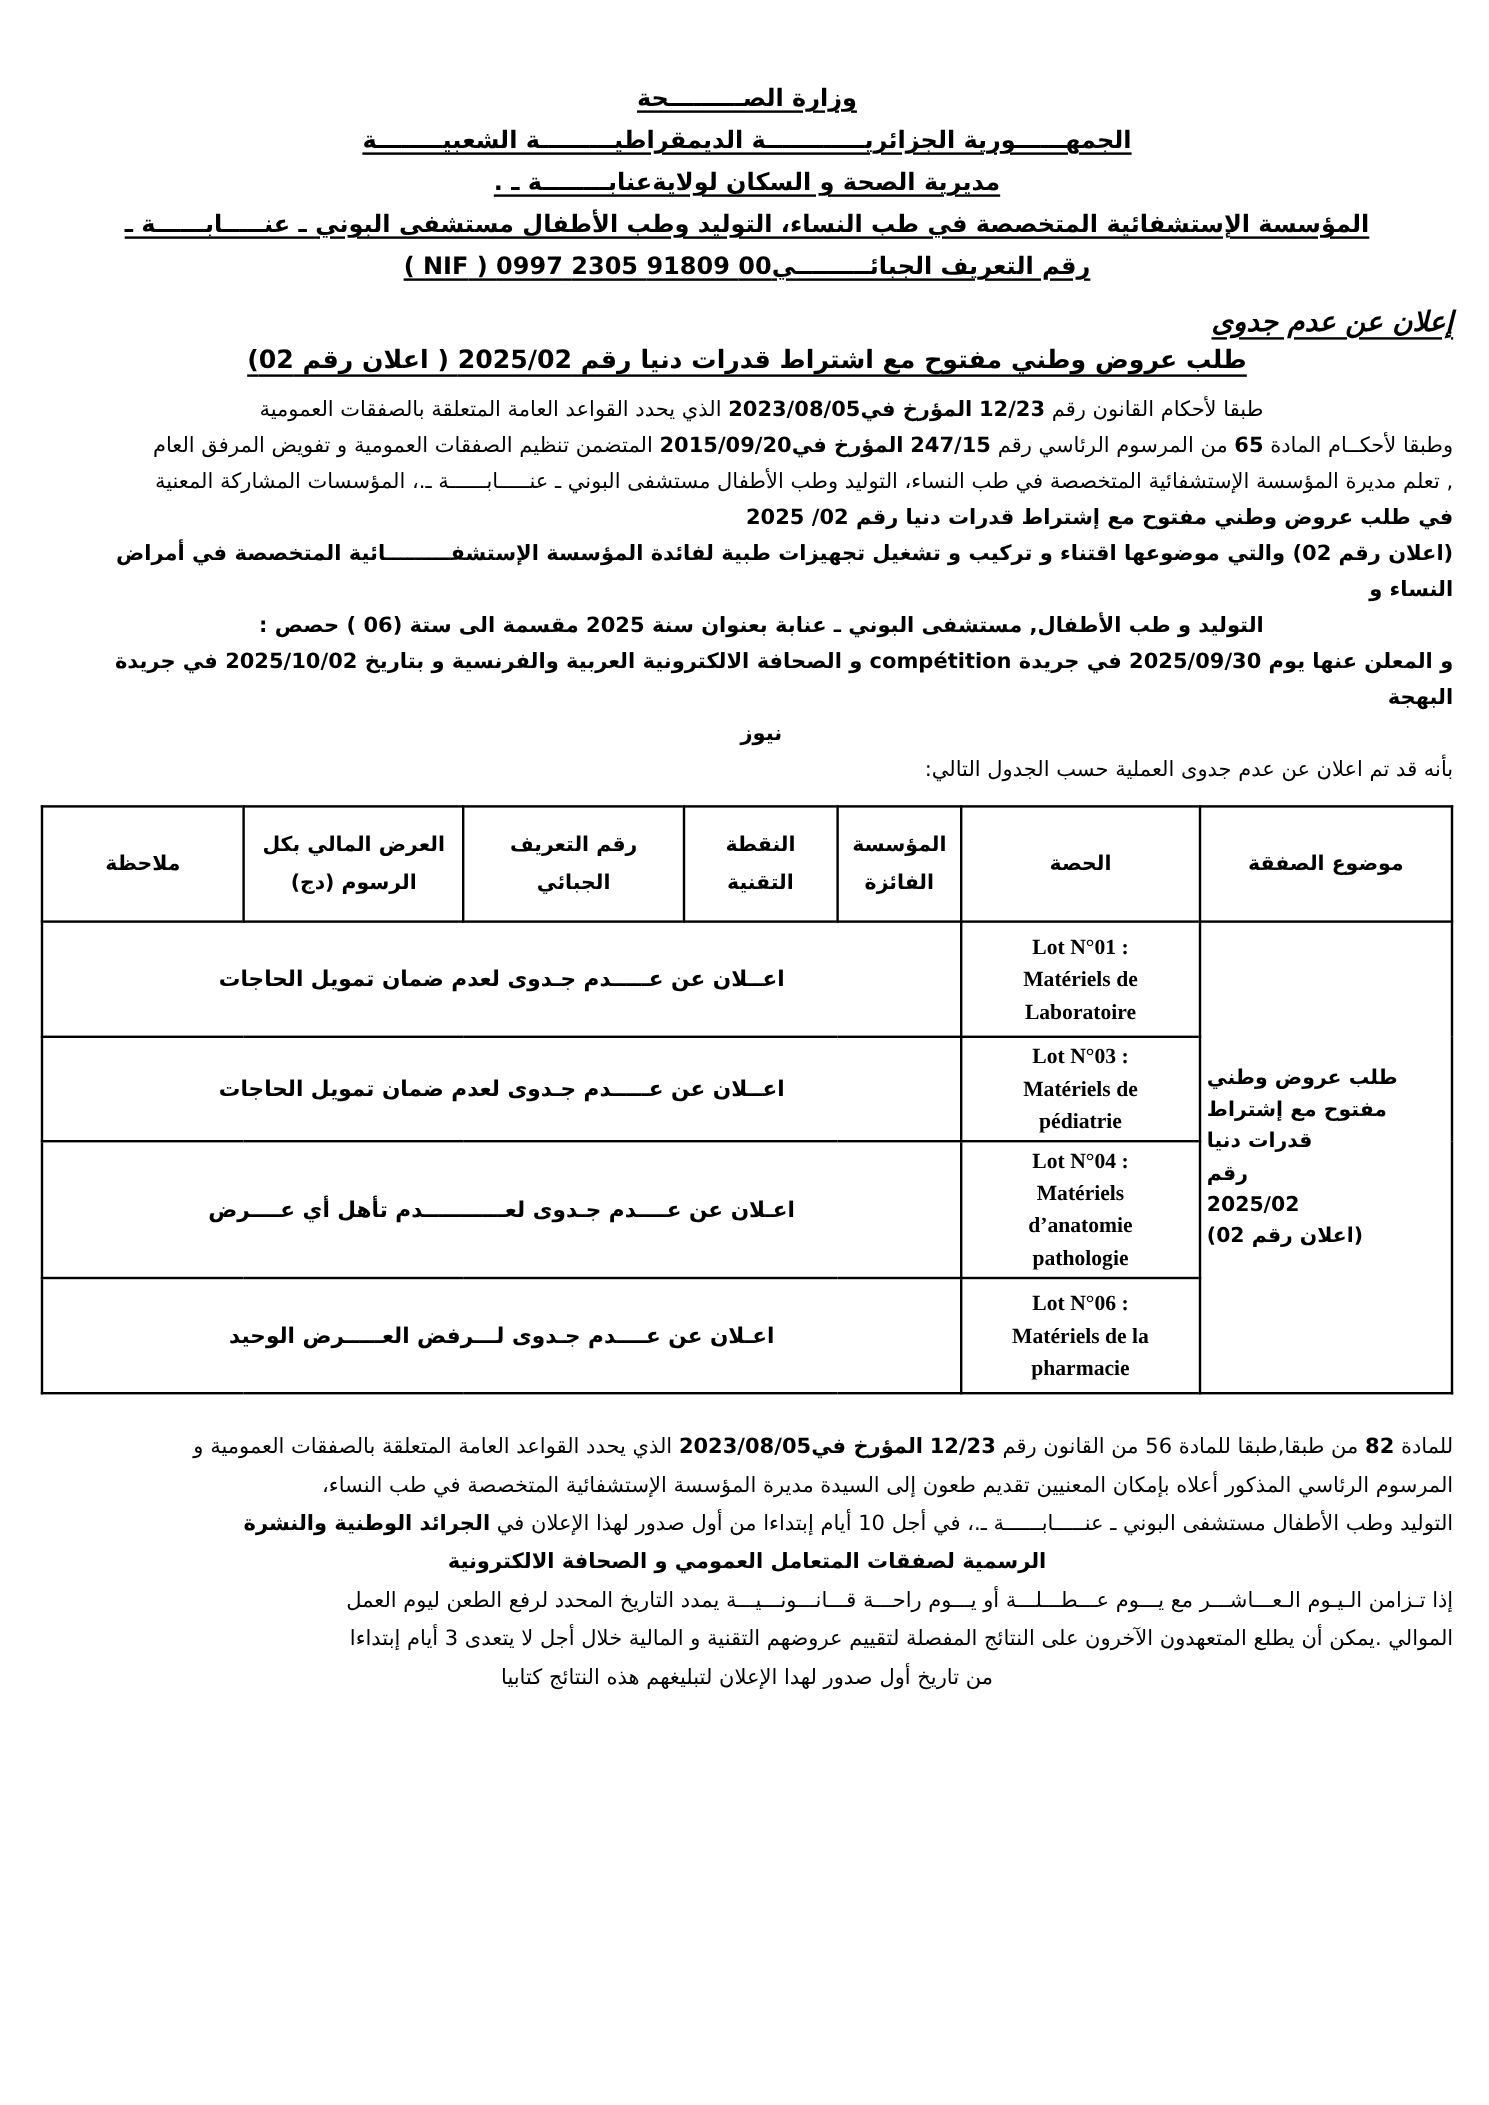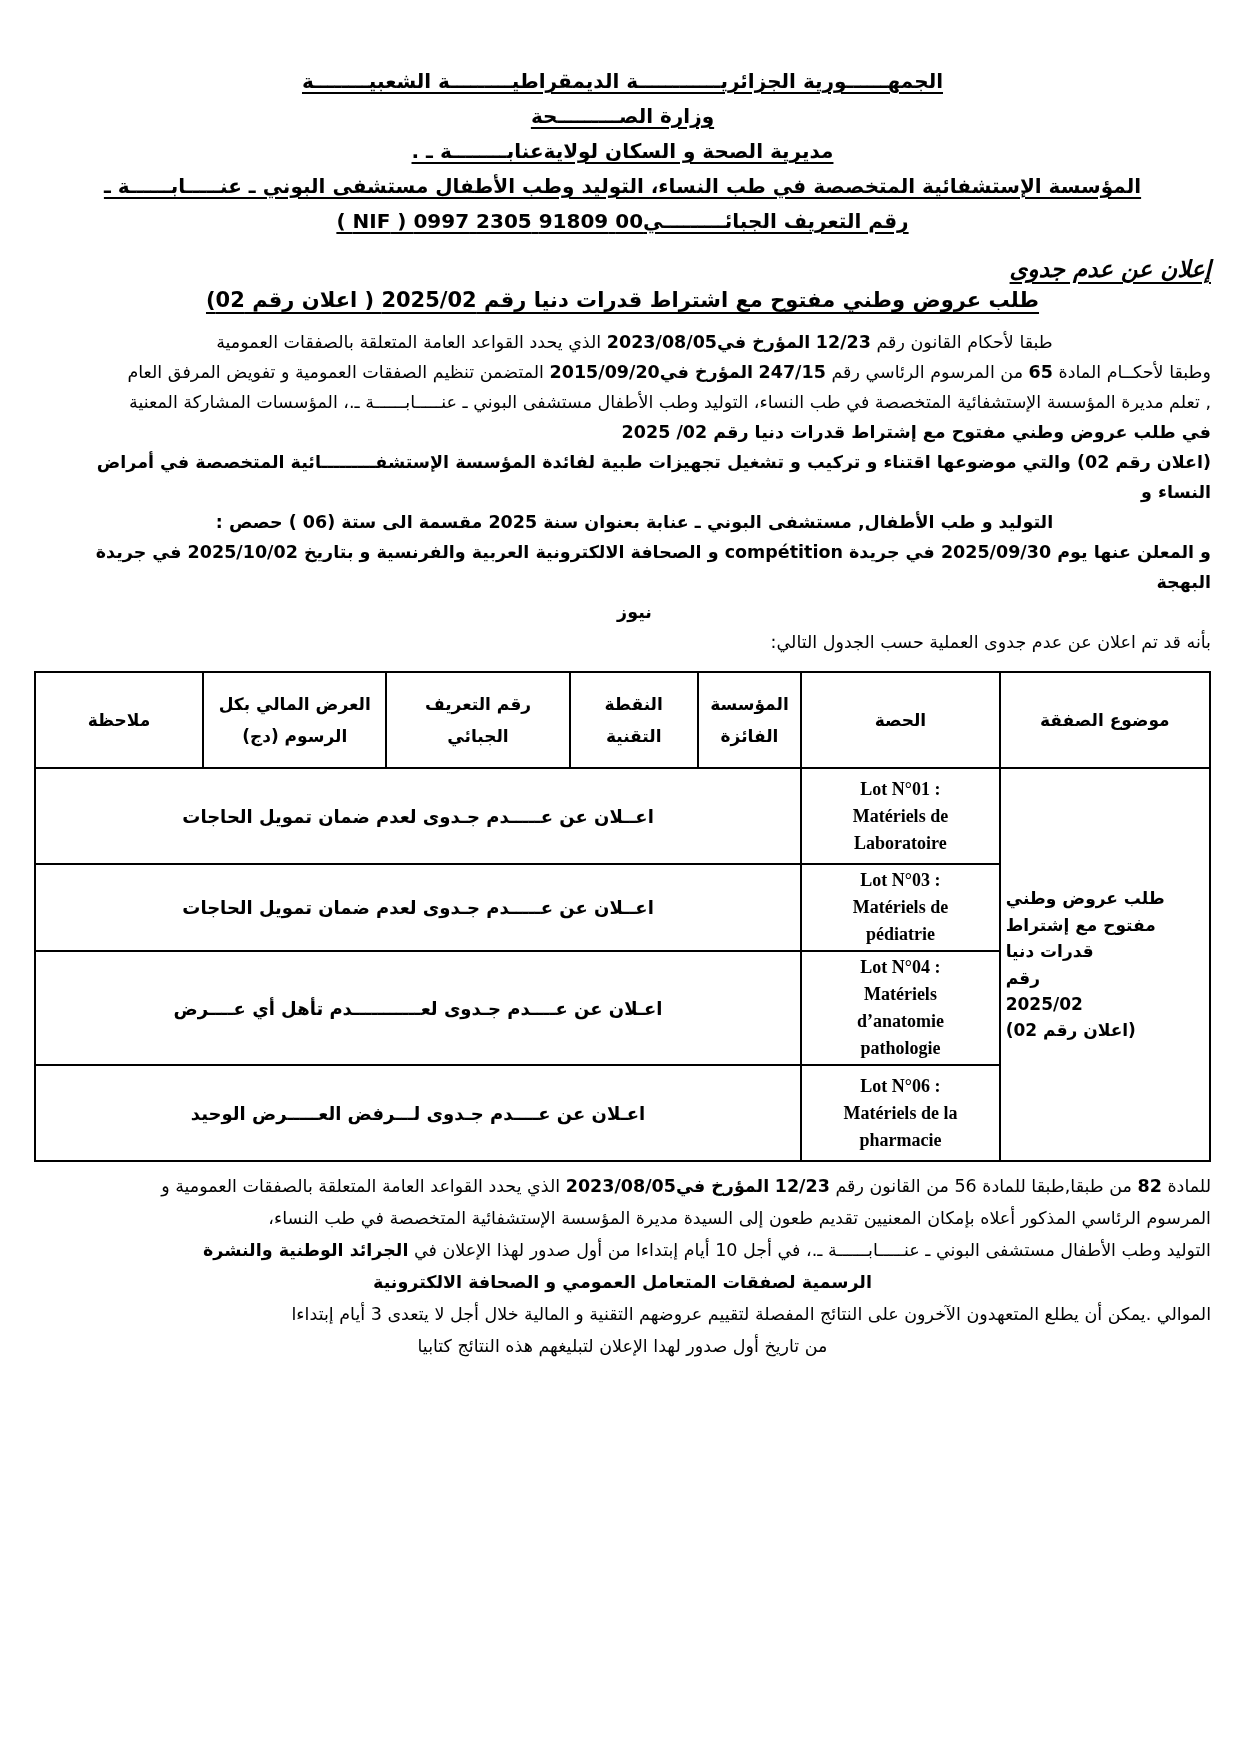--- a/index.html
+++ b/index.html
@@ -23,21 +23,21 @@
   }
   .subtitle{
     text-align:center;font-weight:700;font-size:21px;line-height:30px;
     text-decoration:underline;text-underline-offset:5px;
   }
   .intro{margin-top:12px;margin-left:24px;}
   .tline{font-size:17.5px;line-height:30px;}
   .tline.center{text-align:center;}
   .tline.right{text-align:right;}
   .tline b{font-weight:700;}
-  .bottom{margin-top:8px;}
+  .bottom{margin-top:28px;}
   .bottom .tline{line-height:32px;}
 
   table.results{
     width:100%;border-collapse:collapse;margin-top:14px;table-layout:fixed;
   }
   table.results th, table.results td{
     border:2px solid #000;padding:2px 5px;vertical-align:middle;overflow:hidden;
   }
   table.results thead tr{height:96px;}
   table.results th{
@@ -57,22 +57,22 @@
     position:absolute;top:1712px;left:0;right:0;text-align:center;direction:ltr;
     font-family:"Liberation Sans",sans-serif;font-size:20px;
   }
 </style>
 </head>
 <body>
 
 <div class="page">
 
   <div class="doc-header">
+      <div class="header-line">وزارة الصـــــــــحة</div>
       <div class="header-line">الجمهــــــورية الجزائريــــــــــــة الديمقراطيـــــــــة الشعبيــــــــة</div>
-      <div class="header-line">وزارة الصـــــــــحة</div>
       <div class="header-line">مديرية الصحة و السكان لولايةعنابــــــــة ـ .</div>
       <div class="header-line">المؤسسة الإستشفائية المتخصصة في طب النساء، التوليد وطب الأطفال مستشفى البوني ـ عنـــــابــــــة ـ</div>
       <div class="header-line">رقم التعريف الجبائـــــــــي00 91809 2305 0997 ( NIF )</div>
     </div>
 
   <div class="title">إعلان عن عدم جدوى</div>
 
   <div class="subtitle">طلب عروض وطني مفتوح مع اشتراط قدرات دنيا رقم 2025/02 ( اعلان رقم 02)</div>
 
   <div class="intro">
@@ -144,18 +144,19 @@
         <td class="result-cell" colspan="5">اعـلان عن عــــدم جـدوى لـــرفض العـــــرض الوحيد</td>
       </tr>
     </tbody>
   </table>
 
   <div class="bottom">
       <div class="tline right"><span>للمادة </span><b>82</b><span> من  طبقا,طبقا للمادة 56 من القانون رقم </span><b>12/23</b><span> </span><b>المؤرخ في2023/08/05</b><span> الذي يحدد القواعد العامة المتعلقة بالصفقات العمومية و</span></div>
       <div class="tline right"><span>المرسوم الرئاسي المذكور أعلاه بإمكان المعنيين تقديم طعون إلى السيدة مديرة المؤسسة الإستشفائية المتخصصة  في طب النساء،</span></div>
       <div class="tline right"><span>التوليد وطب الأطفال مستشفى البوني ـ عنـــــابــــــة ـ.، في أجل 10 أيام إبتداءا من أول صدور لهذا الإعلان في </span><b>الجرائد الوطنية والنشرة</b></div>
       <div class="tline center"><b>الرسمية لصفقات المتعامل العمومي و الصحافة الالكترونية</b></div>
+      <div class="tline right"><span>إذا تـزامن الـيـوم الـعـــاشـــر مع يـــوم عـــطـــلـــة أو يـــوم راحـــة قـــانـــونـــيـــة يمدد التاريخ المحدد لرفع الطعن ليوم العمل</span></div>
       <div class="tline right"><span>الموالي .يمكن أن يطلع المتعهدون الآخرون على النتائج المفصلة لتقييم  عروضهم التقنية و  المالية  خلال أجل لا يتعدى  3 أيام  إبتداءا</span></div>
       <div class="tline center"><span>من تاريخ أول صدور لهدا الإعلان لتبليغهم هذه النتائج كتابيا</span></div>
     </div>
 
 
 </div>
 
 </body></html>

